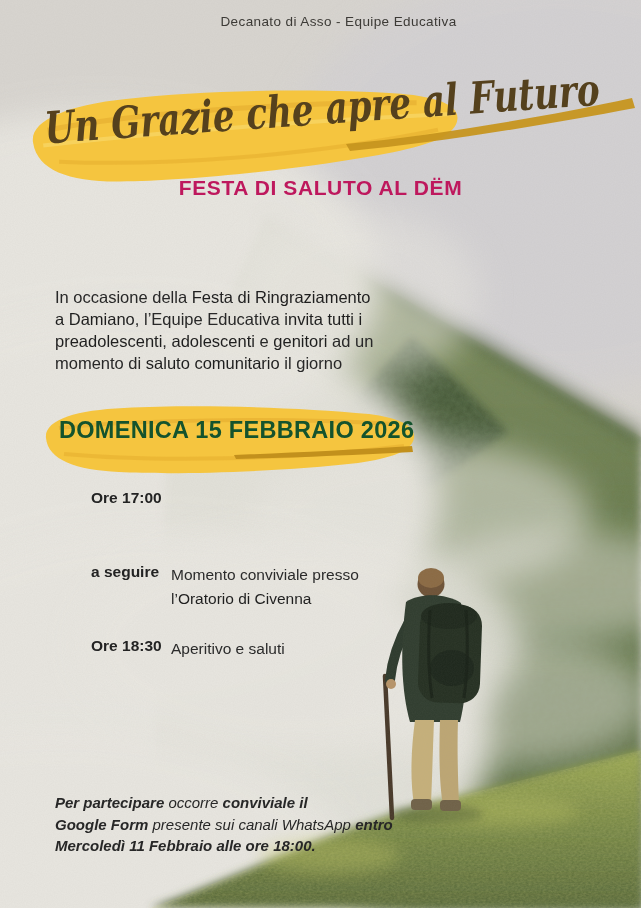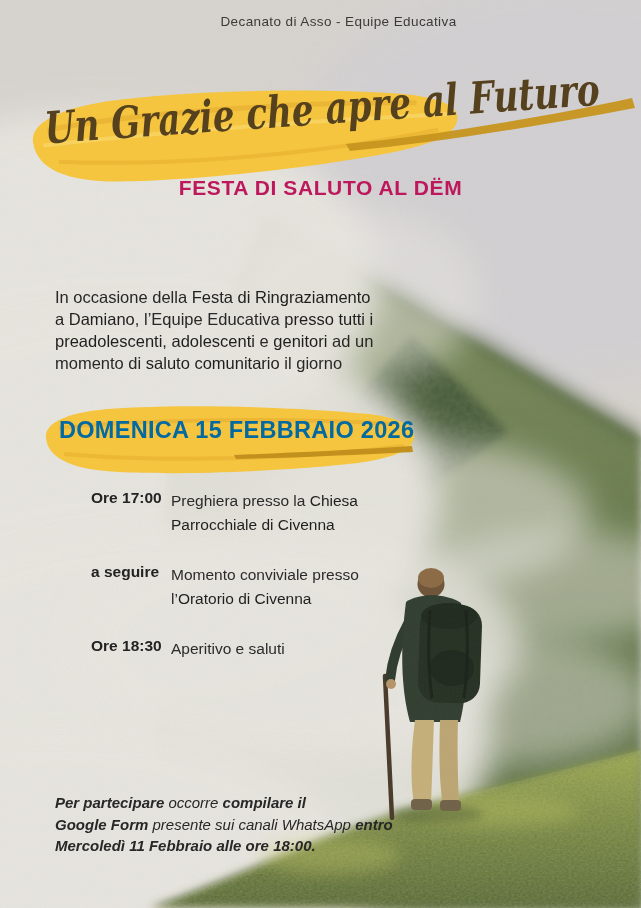--- a/index.html
+++ b/index.html
@@ -19,21 +19,21 @@
     top:176px;left:0;width:641px;text-align:center;
     font-size:21px;font-weight:700;letter-spacing:.6px;color:#be185d;
   }
   .intro{
     top:286px;left:55px;width:390px;
     font-size:16.5px;line-height:22px;color:#282828;
   }
   .intro b,.sched b{font-weight:400;color:#1f1f1f;}
   .date-banner{
     top:417px;left:59px;width:420px;
-    font-size:23.5px;font-weight:700;letter-spacing:.3px;color:#0369a1;
+    font-size:23.5px;font-weight:700;letter-spacing:.3px;color:#14532d;
   }
   .sched-row{left:55px;display:flex;}
   .sched-time{width:80px;font-size:15.5px;font-weight:700;color:#232323;flex:none;margin-left:36px;}
   .sched-desc{font-size:15.5px;line-height:24px;color:#2b2b2b;}
   .row1{top:489px;}
   .row2{top:563px;}
   .row3{top:637px;}
   .footer-note{
     top:792px;left:55px;width:360px;
     font-style:italic;font-size:15px;line-height:21.5px;color:#272727;
@@ -151,40 +151,39 @@
 <svg class="abs" style="left:340px;top:92px;" width="300" height="64" viewBox="0 0 300 64" aria-hidden="true">
   <path d="M6,52 C90,44 200,26 292,6 L295,16 C205,33 95,51 10,59 Z" fill="#c6951f" opacity="0.95"></path>
 </svg>
 
 <svg class="abs title-svg" viewBox="0 0 566 100">
   <text x="4" y="66" font-size="44" font-style="italic" font-weight="bold" textLength="556" lengthAdjust="spacingAndGlyphs" fill="#55411d">Un Grazie che apre al Futuro</text>
 </svg>
 
 <div class="abs subtitle">FESTA DI SALUTO AL DËM</div>
 
-<div class="abs intro"><span>In occasione della </span><b>Festa di Ringraziamento</b><br><b>a Damiano</b><span>, l’Equipe Educativa </span><b>presso tutti i</b><br><b>preadolescenti</b><span>, </span><b>adolescenti</b><span> e </span><b>genitori</b><span> ad un</span><br><span>momento di </span><b>saluto comunitario</b><span> il giorno</span></div>
+<div class="abs intro"><span>In occasione della </span><b>Festa di Ringraziamento</b><br><b>a Damiano</b><span>, l’Equipe Educativa </span><b>invita tutti i</b><br><b>preadolescenti</b><span>, </span><b>adolescenti</b><span> e </span><b>genitori</b><span> ad un</span><br><span>momento di </span><b>saluto comunitario</b><span> il giorno</span></div>
 
 <svg class="abs" style="left:24px;top:398px;" width="400" height="80" viewBox="0 0 400 80" aria-hidden="true">
   <path d="M22,40 C20,22 52,12 100,10 C170,6 270,9 345,16 C375,20 392,28 390,40 C388,53 368,60 334,65 C255,74 150,77 95,74 C52,72 24,62 22,40 Z" fill="#f5c53f"></path>
   <path d="M35,30 C110,22 250,19 370,26" stroke="#e2a82b" stroke-width="4" fill="none" opacity="0.5"></path>
   <path d="M40,56 C130,64 270,62 380,48" stroke="#e2a82b" stroke-width="4" fill="none" opacity="0.45"></path>
 </svg>
 
 <svg class="abs" style="left:232px;top:444px;" width="185" height="16" viewBox="0 0 185 16" aria-hidden="true">
   <path d="M2,11 C50,9 120,6 180,2 L181,8 C122,11 54,14 4,15 Z" fill="#c2901c"></path>
 </svg>
 
 <div class="abs date-banner">DOMENICA 15 FEBBRAIO 2026</div>
 
 <div class="abs sched-row row1">
   <div class="sched-time">Ore 17:00</div>
-  <div class="sched-desc sched"><span>Preghiera presso la </span><b>Chiesa</b><br><b>Parrocchiale di Civenna</b></div>
 </div>
 <div class="abs sched-row row2">
   <div class="sched-time">a seguire</div>
   <div class="sched-desc sched"><span>Momento conviviale presso</span><br><span>l’</span><b>Oratorio di Civenna</b></div>
 </div>
 <div class="abs sched-row row3">
   <div class="sched-time">Ore 18:30</div>
   <div class="sched-desc sched"><span>Aperitivo e saluti</span></div>
 </div>
 
-<div class="abs footer-note"><b>Per partecipare</b><span> occorre </span><b>compilare il</b><br><b>Google Form</b><span> presente sui canali WhatsApp </span><b>entro</b><br><b>Mercoledì 11 Febbraio alle ore 18:00.</b></div>
+<div class="abs footer-note"><b>Per partecipare</b><span> occorre </span><b>conviviale il</b><br><b>Google Form</b><span> presente sui canali WhatsApp </span><b>entro</b><br><b>Mercoledì 11 Febbraio alle ore 18:00.</b></div>
 
 </body></html>

